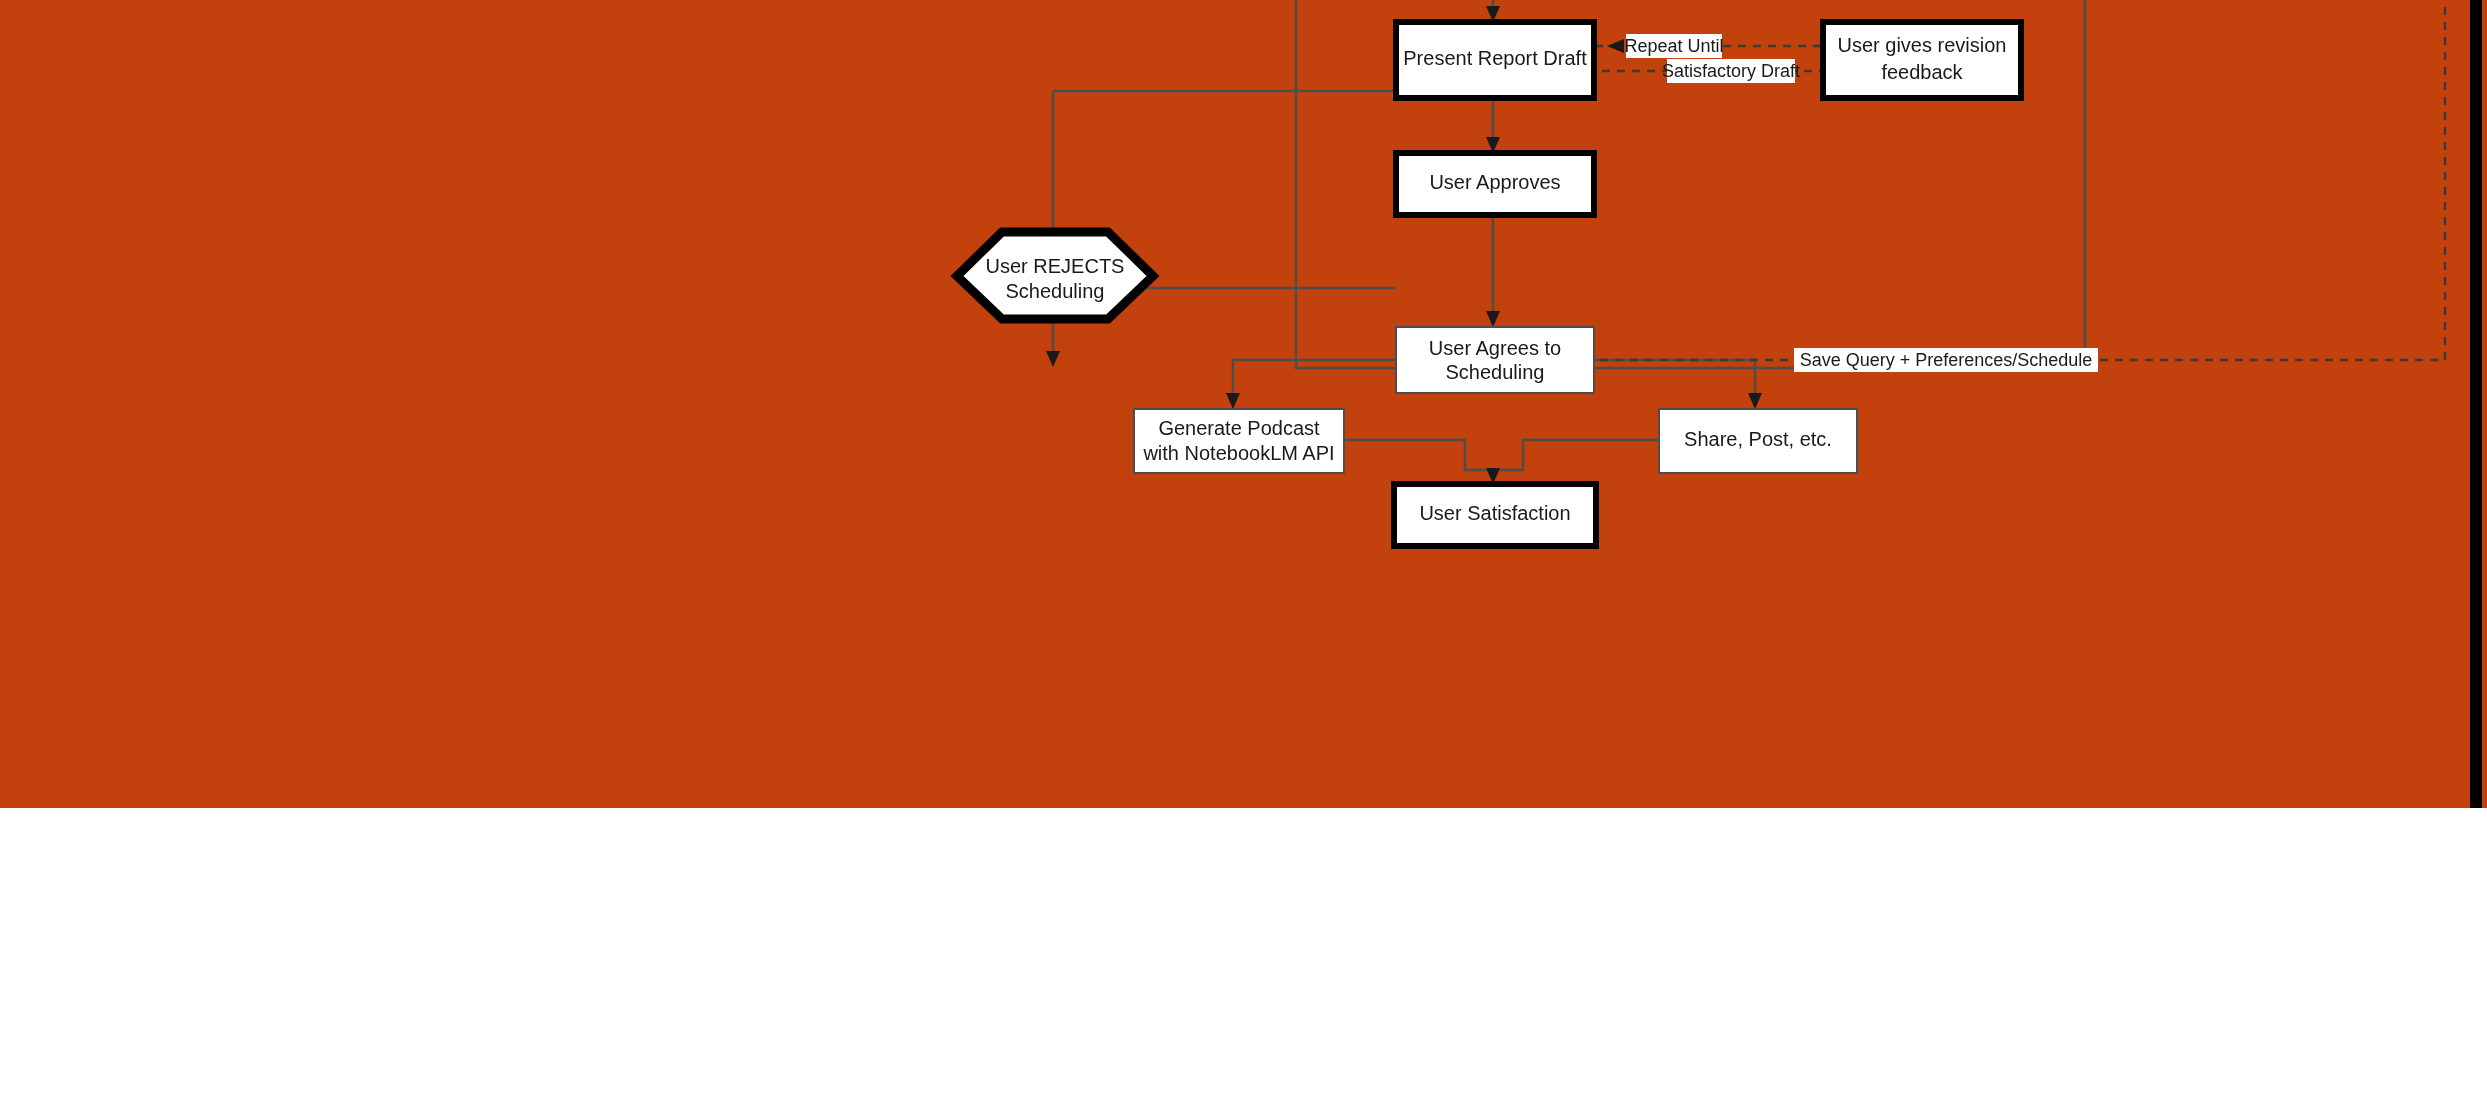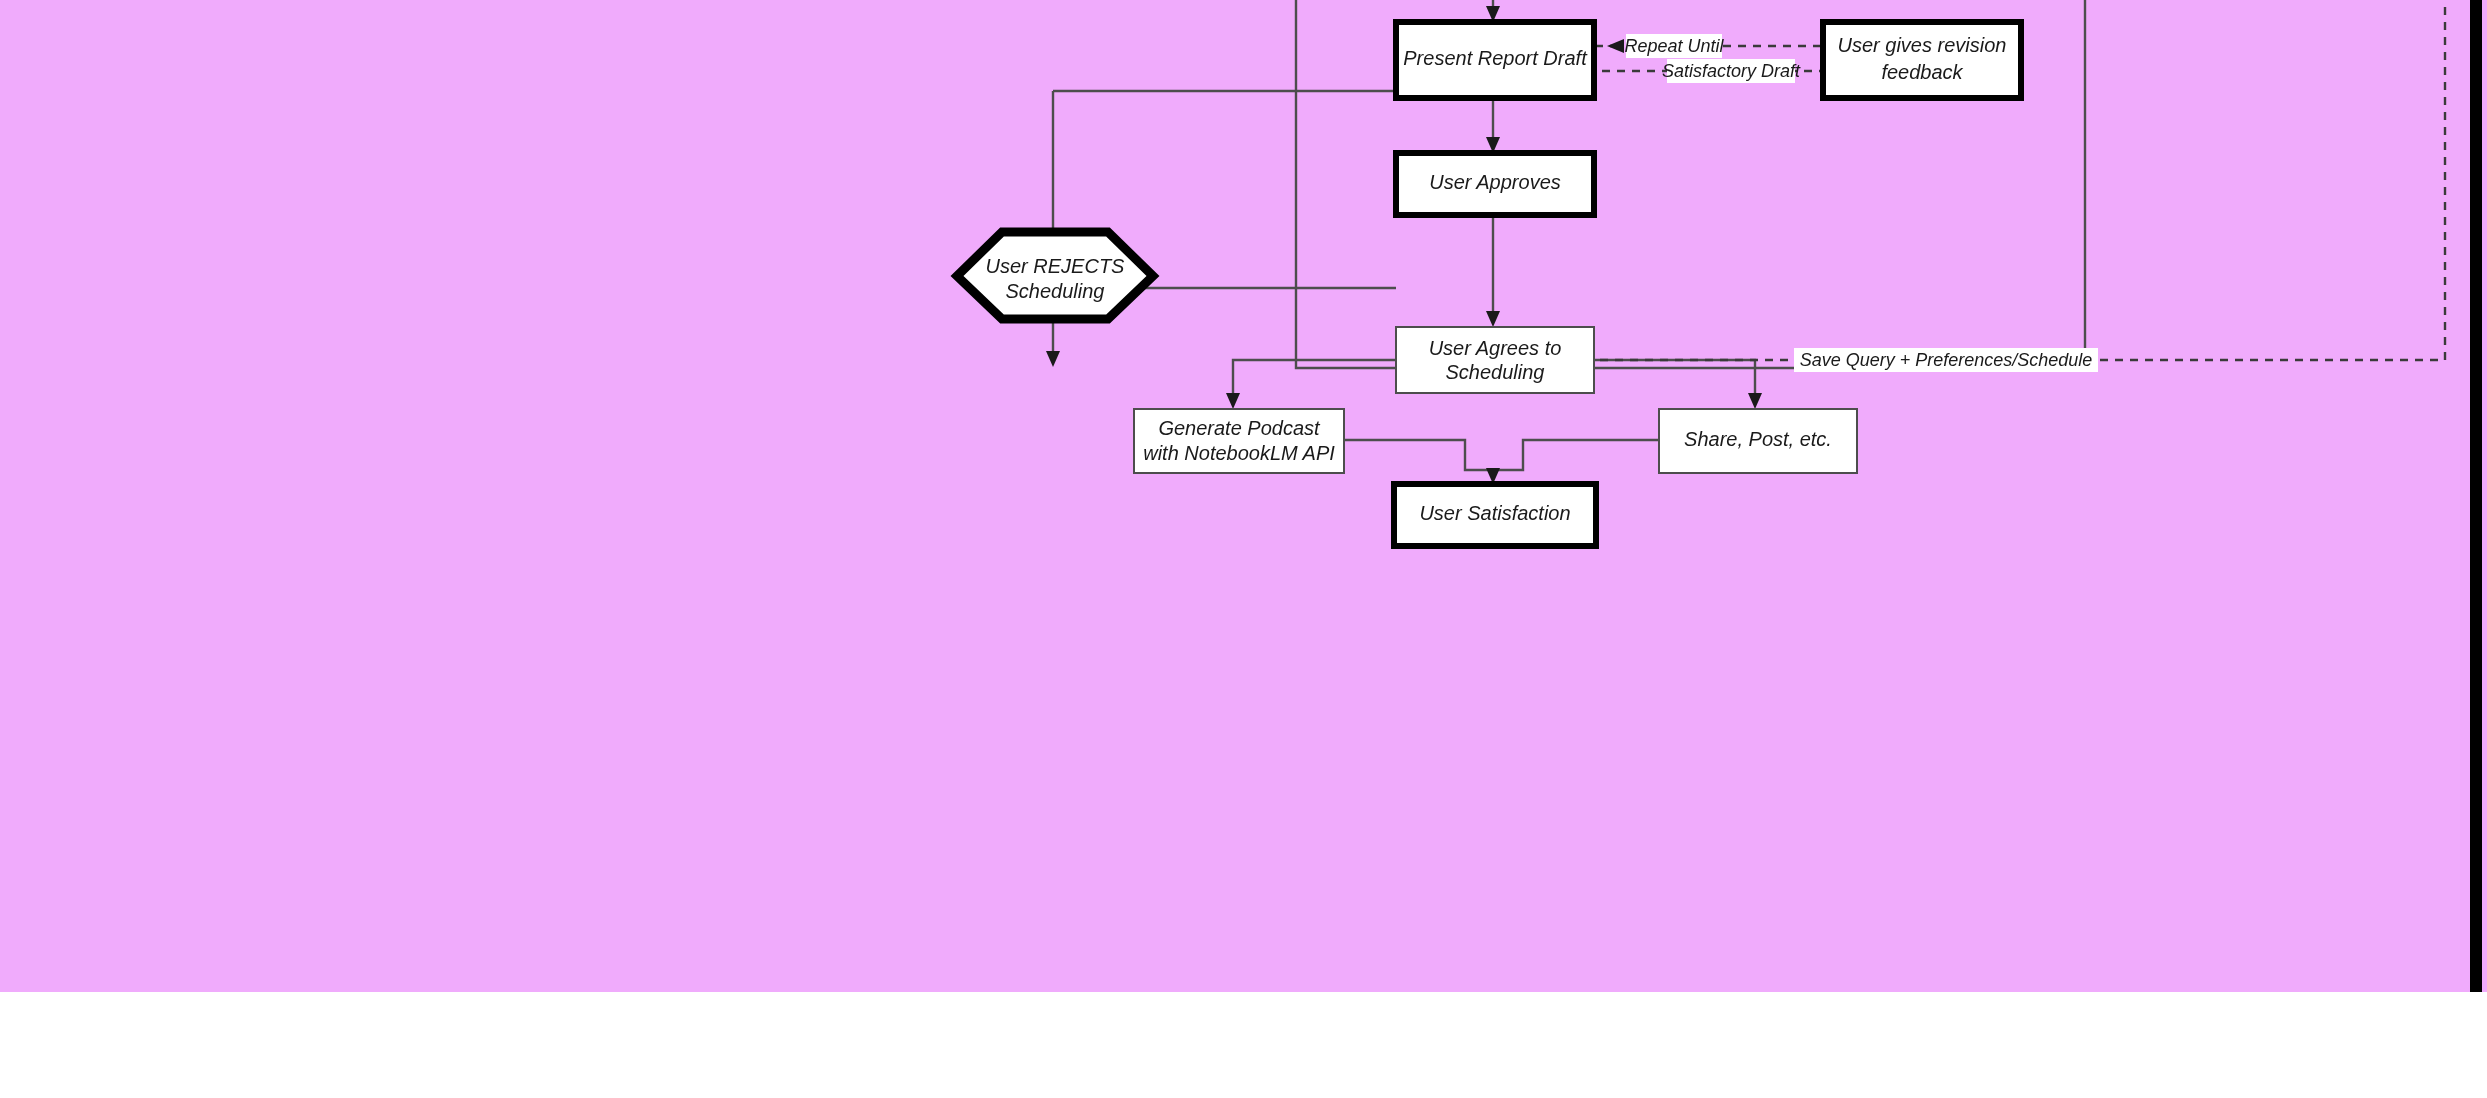--- a/index.html
+++ b/index.html
@@ -6,24 +6,23 @@
     margin: 0;
     padding: 0;
     background: #ffffff;
   }
   body {
     font-family: "Liberation Sans", sans-serif;
   }
   #canvas {
     position: relative;
     width: 2487px;
-    height: 992px;
-    background: #f0abfc;
+    height: 808px;
+    background: #c2410c;
     overflow: hidden;
-    font-style: italic;
   }
   #diagram-svg {
     position: absolute;
     top: 0;
     left: 0;
     width: 2487px;
     height: 1098px;
   }
   .node-label {
     font-family: "Liberation Sans", sans-serif;

